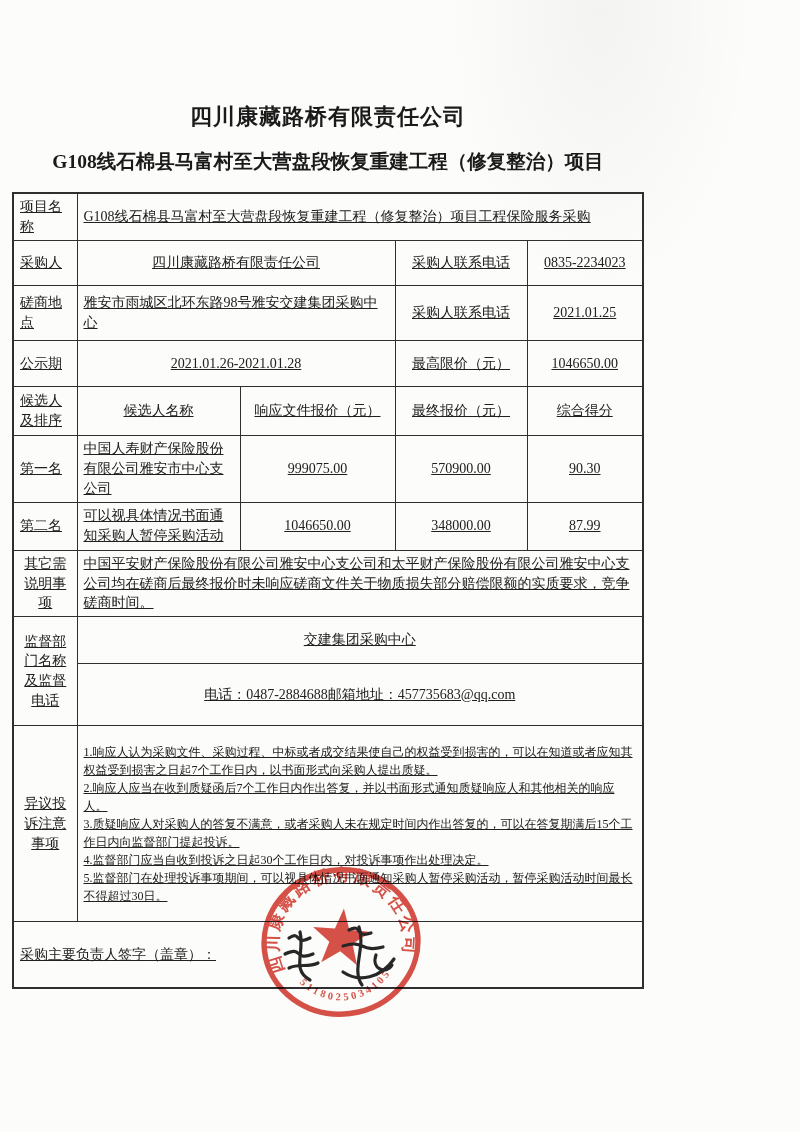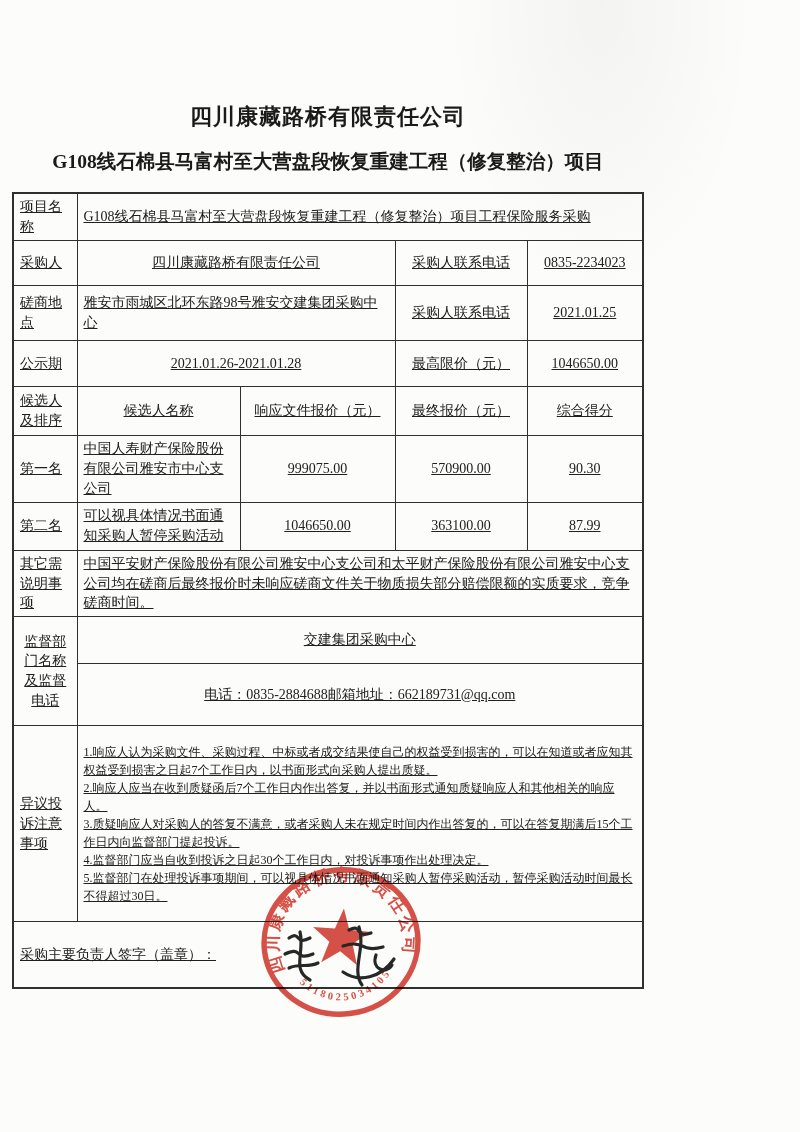--- a/index.html
+++ b/index.html
@@ -27,21 +27,21 @@
     font-size:14px;
     line-height:1.42;
     vertical-align:middle;
     word-break:break-all;
     color:#202020;
   }
   td.lbl{padding:3px 5px;}
   td.ctr{text-align:center;}
   td.fs13{font-size:13px;margin-top:8px;}
   td.proj{font-size:13px;}
-  td.small-lbl{font-size:13px;padding:3px 4px;text-align:left;}
+  td.small-lbl{font-size:13px;padding:3px 4px;text-align:center;}
   td.paragraph{font-size:13.5px;line-height:1.5;}
   .obj-item{font-size:12px;line-height:1.5;}
   td.sig{padding-left:8px;font-size:14px;}
   
   .stamp{
     position:absolute;left:246px;top:852px;width:190px;height:180px;
     mix-blend-mode:multiply;opacity:0.93;pointer-events:none;
   }
   .stamp svg{width:100%;height:100%;}
 </style>
@@ -104,35 +104,35 @@
       <td class="fs13">中国人寿财产保险股份有限公司雅安市中心支公司</td>
       <td class="ctr">999075.00</td>
       <td class="ctr">570900.00</td>
       <td class="ctr">90.30</td>
     </tr>
 
     <tr style="height:48px">
       <td class="lbl">第二名</td>
       <td class="fs13">可以视具体情况书面通知采购人暂停采购活动</td>
       <td class="ctr">1046650.00</td>
-      <td class="ctr">363100.00</td>
+      <td class="ctr">348000.00</td>
       <td class="ctr">87.99</td>
     </tr>
 
     <tr style="height:62px">
       <td class="small-lbl">其它需说明事项</td>
       <td colspan="4" class="paragraph">中国平安财产保险股份有限公司雅安中心支公司和太平财产保险股份有限公司雅安中心支公司均在磋商后最终报价时未响应磋商文件关于物质损失部分赔偿限额的实质要求，竞争磋商时间。</td>
     </tr>
 
     <tr style="height:47px">
       <td rowspan="2" class="small-lbl" style="text-align:center">监督部门名称及监督电话</td>
       <td colspan="4" class="ctr">交建集团采购中心</td>
     </tr>
     <tr style="height:62px">
-      <td colspan="4" class="ctr">电话：0835-2884688邮箱地址：662189731@qq.com</td>
+      <td colspan="4" class="ctr">电话：0487-2884688邮箱地址：457735683@qq.com</td>
     </tr>
 
     <tr style="height:196px">
       <td class="small-lbl">异议投诉注意事项</td>
       <td colspan="4" style="vertical-align:middle">
         <div class="obj-item">1.响应人认为采购文件、采购过程、中标或者成交结果使自己的权益受到损害的，可以在知道或者应知其权益受到损害之日起7个工作日内，以书面形式向采购人提出质疑。</div>
         <div class="obj-item">2.响应人应当在收到质疑函后7个工作日内作出答复，并以书面形式通知质疑响应人和其他相关的响应人。</div>
         <div class="obj-item">3.质疑响应人对采购人的答复不满意，或者采购人未在规定时间内作出答复的，可以在答复期满后15个工作日内向监督部门提起投诉。</div>
         <div class="obj-item">4.监督部门应当自收到投诉之日起30个工作日内，对投诉事项作出处理决定。</div>
         <div class="obj-item">5.监督部门在处理投诉事项期间，可以视具体情况书面通知采购人暂停采购活动，暂停采购活动时间最长不得超过30日。</div>

